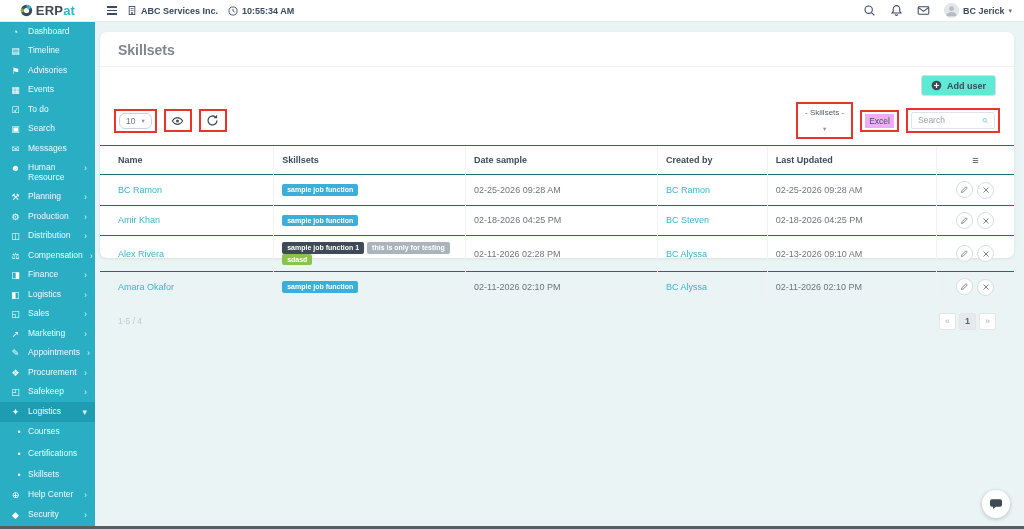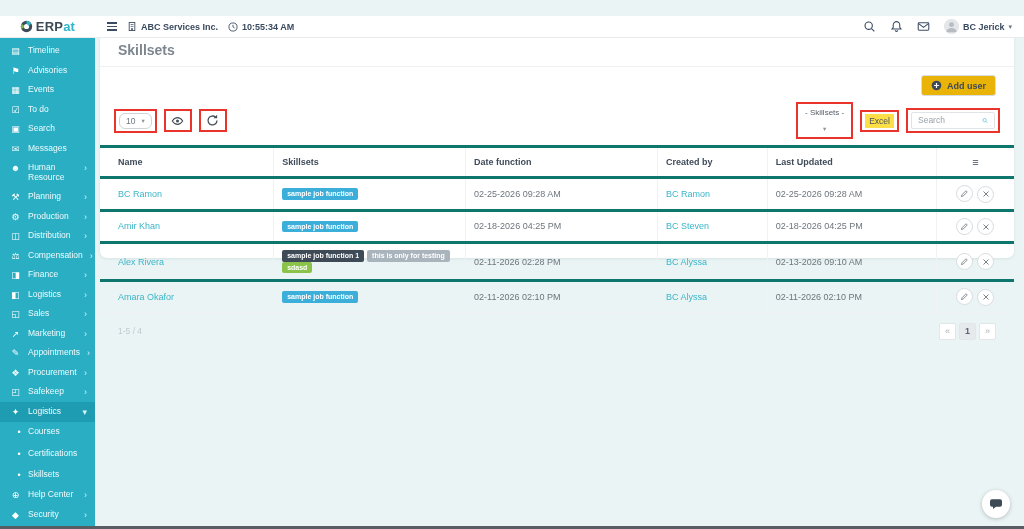--- a/index.html
+++ b/index.html
@@ -1,20 +1,20 @@
 <!DOCTYPE html>
 <html><head>
 <meta charset="utf-8">
 <style>
   * { margin:0; padding:0; box-sizing:border-box; }
   html,body { width:1024px; height:529px; overflow:hidden; }
   body { font-family:"Liberation Sans","DejaVu Sans",sans-serif; background:#eaf4f4; position:relative; }
 
   
-  .topbar { position:absolute; top:16px; left:0; width:1024px; height:22px; background:#fff;
+  .topbar { position:absolute; top:0; left:0; width:1024px; height:22px; background:#fff;
             border-bottom:1px solid #e8ecee; display:flex; align-items:center; z-index:5; }
   .logo-wrap { width:95px; display:flex; align-items:center; justify-content:center; gap:3px; }
   .logo-text { font-size:13px; font-weight:800; letter-spacing:.2px; }
   .logo-erp { color:#3e4a56; } .logo-at { color:#2fb5c8; }
   .hamburger { margin-left:12px; display:flex; flex-direction:column; gap:2px; cursor:pointer; }
   .hamburger span { width:10px; height:1.5px; background:#3c4b64; display:block; }
   .tb-item { display:flex; align-items:center; gap:4px; margin-left:10px; color:#3a4a5f;
              font-size:9px; font-weight:700; }
   .tb-right { margin-left:auto; display:flex; align-items:center; gap:14px; padding-right:12px; }
   .tb-ico { width:13px; height:13px; display:inline-flex; cursor:pointer; }
@@ -38,45 +38,45 @@
   .main { position:absolute; top:22px; left:95px; width:929px; height:504px; }
   .card { position:absolute; left:5px; top:10px; width:914px; height:226px; background:#fff;
           border-radius:7px; box-shadow:0 1px 3px rgba(60,75,90,.10); }
 
   .tabs-row { display:flex; align-items:flex-end; padding:10px 18px 0 18px; border-bottom:1px solid #eef1f3; }
   .page-title { font-size:14px; font-weight:700; color:#7d868f; padding-bottom:8px; margin-right:26px; }
   .tab { font-size:9.5px; color:#7a8691; padding:6px 10px 9px 10px; cursor:pointer; }
   .tab.active { color:#2fb5c8; border-bottom:2px solid #2fb5c8; margin-bottom:-1px; }
 
   .adduser-row { display:flex; justify-content:flex-end; padding:8px 18px 0 18px; }
-  .btn-adduser { display:inline-flex; align-items:center; gap:5px; background:#eab308; border:1px solid #d9dee2;
+  .btn-adduser { display:inline-flex; align-items:center; gap:5px; background:#5eead4; border:1px solid #d9dee2;
                  border-radius:3px; padding:4px 9px; font-size:9px; font-weight:700; color:#3e4a56; cursor:pointer; }
 
   .toolbar { display:flex; align-items:center; padding:6px 14px 6px 14px; }
   .redbox { border:2px solid #ea342b; display:inline-flex; align-items:center; padding:2px 3px; margin-right:7px; }
   .pagesize { display:inline-flex; align-items:center; gap:6px; border:1px solid #ced4d9; border-radius:6px;
               padding:2px 6px; font-size:8.5px; color:#6b7680; background:#fff; cursor:pointer; }
   .pagesize .caret { font-size:6.5px; color:#8d969e; }
   .icon-btn { width:18px; height:15px; display:inline-flex; align-items:center; justify-content:center;
               background:transparent; border:none; cursor:pointer; }
   .toolbar-right { margin-left:auto; display:flex; align-items:center; }
   .filter-sel { display:inline-flex; align-items:center; gap:8px; font-size:8px; color:#555e66;
                 padding:2px 4px; min-width:46px; cursor:pointer;flex-direction:column; }
   .filter-sel .caret { font-size:6.5px; color:#8d969e; }
-  .btn-excel { background:#fde047; border:none; font-size:8.5px; color:#49525a; padding:2px 4px; cursor:pointer; }
+  .btn-excel { background:#f0abfc; border:none; font-size:8.5px; color:#49525a; padding:2px 4px; cursor:pointer; }
   .searchbox { display:inline-flex; align-items:flex-start; border:1px solid #e0e4e7; border-radius:2px;
                padding:2px 6px; width:84px; background:#fff; }
   .searchbox input { border:none; outline:none; width:64px; font-size:8.5px; color:#555;
                      font-family:"Liberation Sans","DejaVu Sans",sans-serif; }
   .searchbox input::placeholder { color:#9aa3ab; }
   .toolbar-right .redbox:last-child { margin-right:0; }
 
   
   table { width:100%; border-collapse:collapse; table-layout:fixed; }
-  th, td { text-align:left; font-size:9px; padding:6px 8px; border-top:3px solid #0f766e; vertical-align:middle; }
+  th, td { text-align:left; font-size:9px; padding:6px 8px; border-top:1px solid #0f766e; vertical-align:middle; }
   th { color:#3e4b59; font-weight:700; padding-top:8px; padding-bottom:8px; }
   th:not(:first-child), td:not(:first-child) { border-left:1px solid #f0f3f5; }
   th:first-child, td:first-child { padding-left:18px; }
   tbody tr:last-child td { border-bottom:1px solid #eef1f3; }
   .link { color:#3bb5c9; text-decoration:none; cursor:pointer; }
   .muted { color:#6c757d; }
   .badge { display:inline-block; font-size:7px; font-weight:700; color:#fff; padding:2px 5px 2.5px 5px;
            border-radius:2px; margin-right:3px; white-space:nowrap; }
   .badge-teal { background:#3bafda; } .badge-dark { background:#3e4a56; }
   .badge-gray { background:#aab4bd; } .badge-green { background:#8bc34a; }
@@ -357,21 +357,21 @@
           <col style="width:21%">
           <col style="width:21%">
         <col style="width:12%">
           <col style="width:18.5%">
           <col style="width:8.5%">
       </colgroup>
       <thead>
         <tr id="header-row">
             <th>Name</th>
             <th>Skillsets</th>
-            <th>Date function</th>
+            <th>Date sample</th>
             <th>Created by</th>
             <th>Last Updated</th>
             <th class="col-menu">≡</th>
           </tr>
       </thead>
       <tbody>
           <tr>
             <td><a class="link">BC Ramon</a></td>
             <td><span class="badge badge-teal">sample job function</span></td>
             <td class="muted">02-25-2026 09:28 AM</td>

